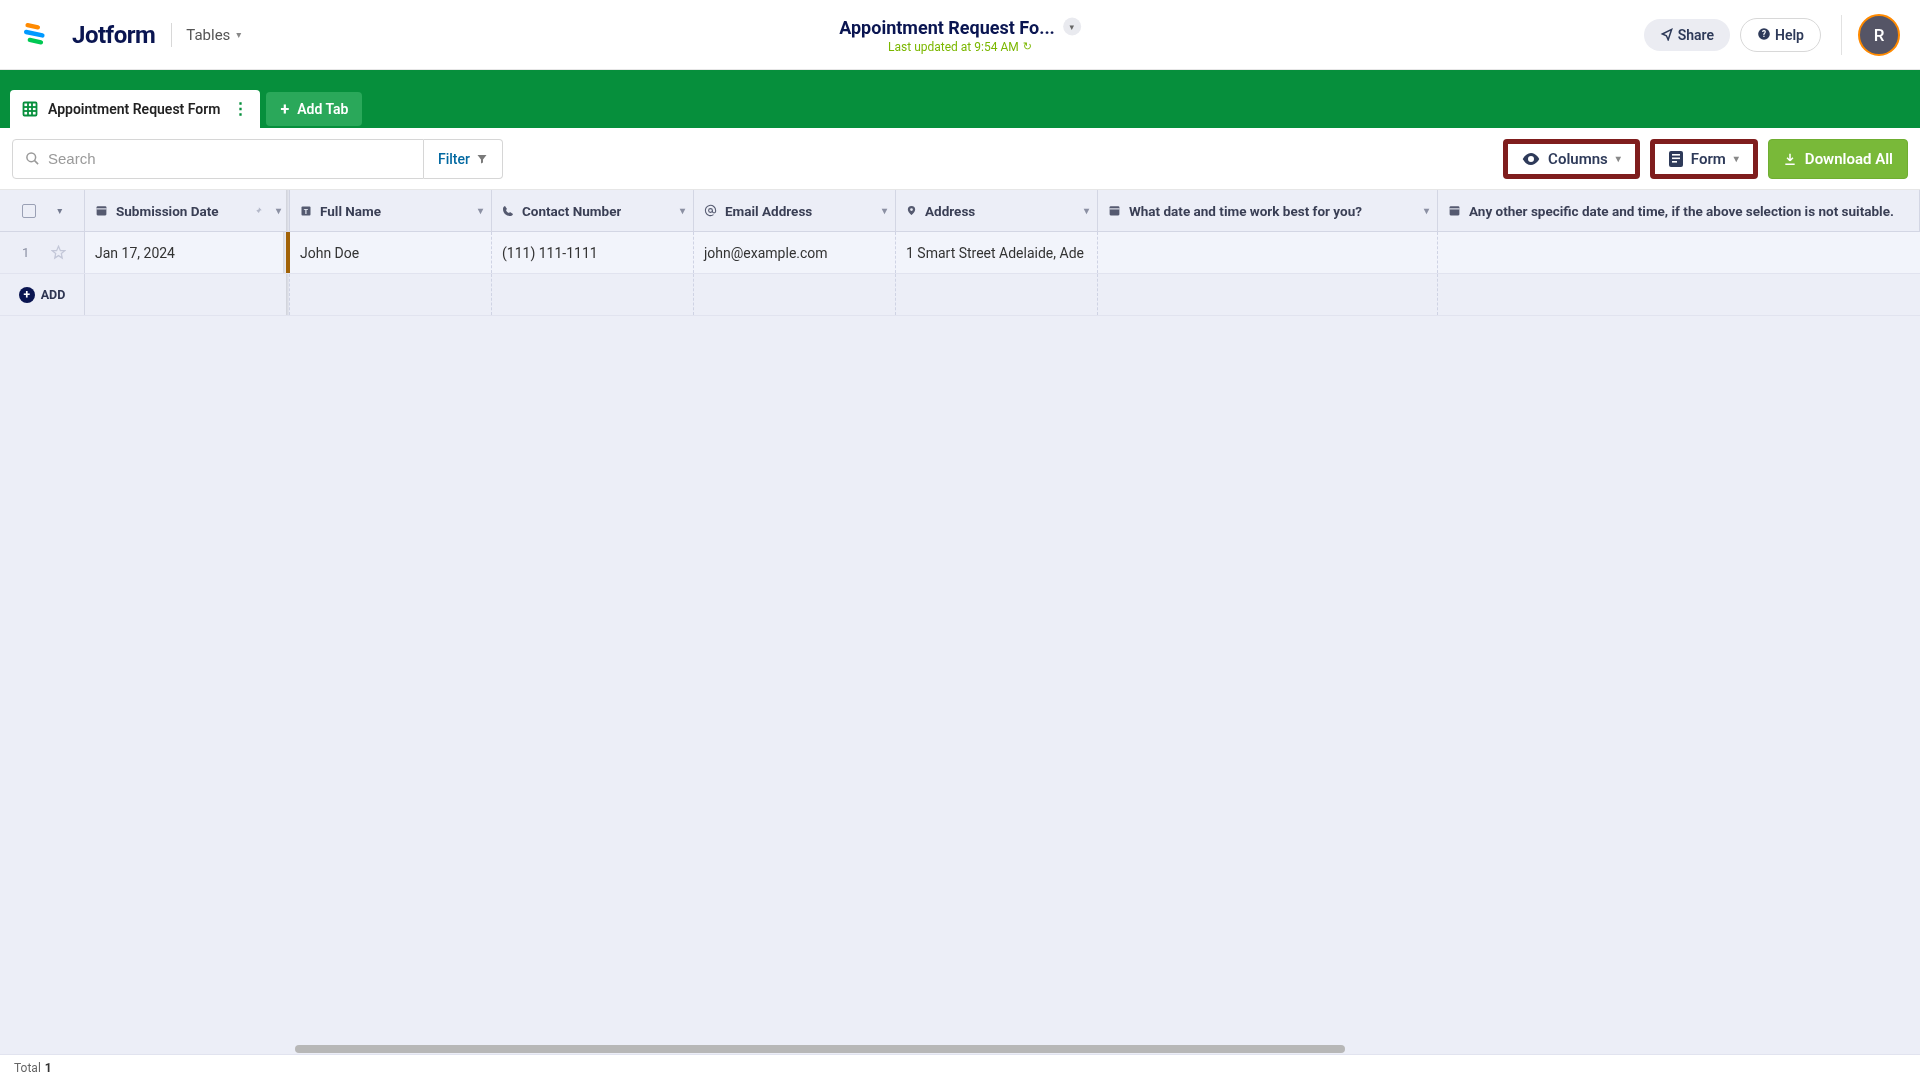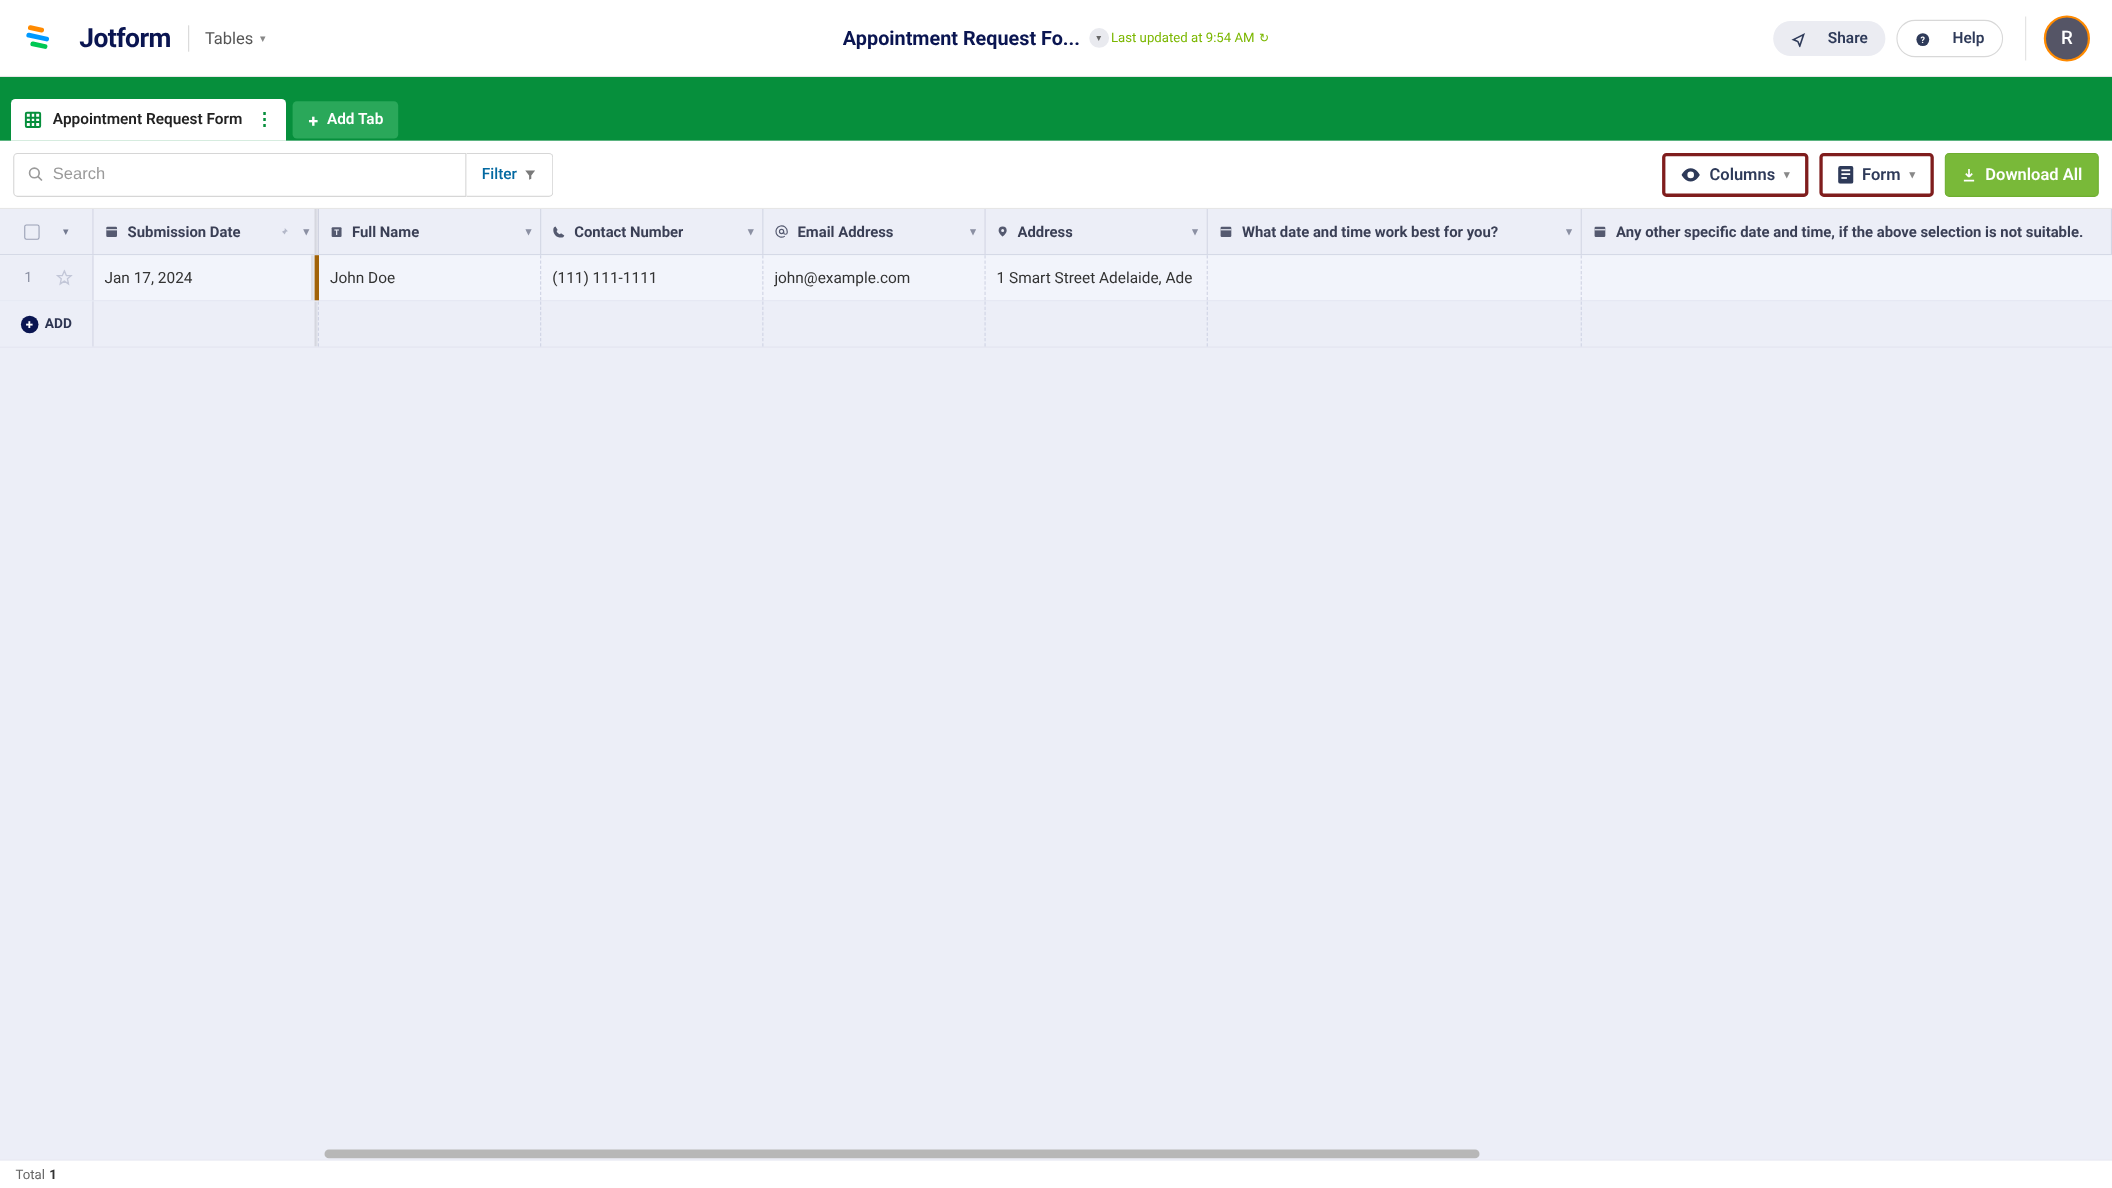--- a/index.html
+++ b/index.html
@@ -8,29 +8,29 @@
 
 .header { background: #fff; height: 70px; display: flex; align-items: center; padding: 0 20px; border-bottom: 1px solid #e6e6e6; position: relative; }
 .logo-wrap { display: flex; align-items: center; gap: 8px; }
 .logo-mark { width: 28px; height: 28px; position: relative; }
 .logo-mark svg { width: 100%; height: 100%; }
 .logo-text { font-size: 24px; font-weight: 700; color: #0a1551; letter-spacing: -0.5px; margin-left: 16px; }
 .header-divider { width: 1px; height: 24px; background: #d8d8d8; margin: 0 14px 0 16px; }
 .mode-select { display: flex; align-items: center; gap: 6px; color: #555; font-size: 15px; cursor: pointer; }
 .mode-select .chev { font-size: 10px; color: #888; }
 
-.header-center { position: absolute; left: 50%; top: 50%; transform: translate(-50%, -50%); text-align: center; display: flex; flex-direction: row; align-items: center; gap: 2px; }
+.header-center { position: absolute; left: 50%; top: 50%; transform: translate(-50%, -50%); text-align: center; display: flex; flex-direction: column; align-items: center; gap: 2px; }
 .title-row { display: flex; align-items: center; gap: 8px; }
 .form-title { font-size: 18px; font-weight: 700; color: #0a1551; max-width: 260px; white-space: nowrap; overflow: hidden; text-overflow: ellipsis; }
 .title-chev { width: 18px; height: 18px; border-radius: 50%; background: #e9eaef; display: flex; align-items: center; justify-content: center; font-size: 9px; color: #666; }
 .last-updated { font-size: 12px; color: #7bb700; display: flex; align-items: center; gap: 4px; }
 .refresh-icon { font-size: 11px; color: #7bb700; }
 
 .header-right { margin-left: auto; display: flex; align-items: center; gap: 10px; }
-.pill-btn { display: flex; align-items: flex-end; gap: 20px; padding: 8px 16px; border-radius: 18px; font-size: 14px; font-weight: 600; cursor: pointer; }
+.pill-btn { display: flex; align-items: flex-start; gap: 4px; padding: 8px 16px; border-radius: 18px; font-size: 14px; font-weight: 600; cursor: pointer; }
 .pill-share { background: #ebecf2; color: #2e3a59; }
 .pill-help  { background: #fff; border: 1px solid #d8d8d8; color: #2e3a59; }
 .vdiv { width: 1px; height: 40px; background: #e2e2e2; margin: 0 6px 0 10px; }
 .avatar { width: 42px; height: 42px; border-radius: 50%; background: #556; border: 2px solid #ff8a00; display: flex; align-items: center; justify-content: center; color: #fff; font-size: 17px; font-weight: 500; }
 
 
 .tabstrip { background: #068f3c; height: 58px; display: flex; align-items: flex-end; padding: 0 10px; gap: 6px; }
 .tab { display: flex; align-items: center; gap: 10px; background: #fff; color: #222; height: 38px; padding: 0 12px; border-radius: 4px 4px 0 0; font-size: 14px; font-weight: 600; cursor: pointer; }
 .tab-grid-icon { color: #068f3c; display:flex; }
 .tab-more { color: #068f3c; font-size: 16px; line-height: 1; padding-left: 2px; }
@@ -38,21 +38,21 @@
 .plus { font-size: 16px; font-weight: 700; }
 
 
 .toolbar { background: #fff; height: 62px; display: flex; align-items: center; padding: 0 12px; gap: 0; border-bottom: 1px solid #e6e6e6; }
 .search-wrap { display: flex; align-items: center; border: 1px solid #d6d6d6; border-radius: 4px 0 0 4px; height: 40px; width: 412px; padding: 0 12px; gap: 8px; }
 .search-wrap input { border: none; outline: none; font-size: 15px; color: #7f1d1d; width: 100%; background: transparent; }
 .search-wrap input::placeholder { color: #9a9a9a; }
 .search-icon { color: #9a9a9a; }
 .filter-btn { border: 1px solid #d6d6d6; border-left: none; border-radius: 0 4px 4px 0; height: 40px; padding: 0 14px; display: flex; align-items: center; gap: 6px; color: #0369a1; font-size: 14px; font-weight: 500; cursor: pointer; }
 .toolbar-right { margin-left: auto; display: flex; align-items: center; gap: 10px; }
-.tbar-btn { border: 3px solid #7f1d1d; border-radius: 4px; height: 40px; padding: 0 14px; display: flex; align-items: center; gap: 8px; color: #2e3a59; font-size: 15px; font-weight: 600; cursor: pointer; background:#fff; }
+.tbar-btn { border: 5px solid #7f1d1d; border-radius: 4px; height: 40px; padding: 0 14px; display: flex; align-items: center; gap: 8px; color: #2e3a59; font-size: 15px; font-weight: 600; cursor: pointer; background:#fff; }
 .tbar-btn .chev { font-size: 10px; color: #888; }
 .tbar-download { background: #79b939; border: 1px solid #6fae31; color: #fff; }
 .tbar-download .dl-icon { color: #fff; }
 .eye-icon, .form-icon, .filter-icon, .dl-icon { display: flex; align-items: center; }
 
 
 .grid { position: relative; }
 .col-headers { display: flex; height: 42px; background: #eceef7; border-bottom: 1px solid #d3d6e4; }
 .col-headers .col, .row .cell { border-right: 1px solid #d3d6e4; display: flex; align-items: center; position: relative; }
 .col-gutter { width: 85px; display: flex; align-items: center; justify-content: space-evenly; border-right: 1px solid #d3d6e4; }

